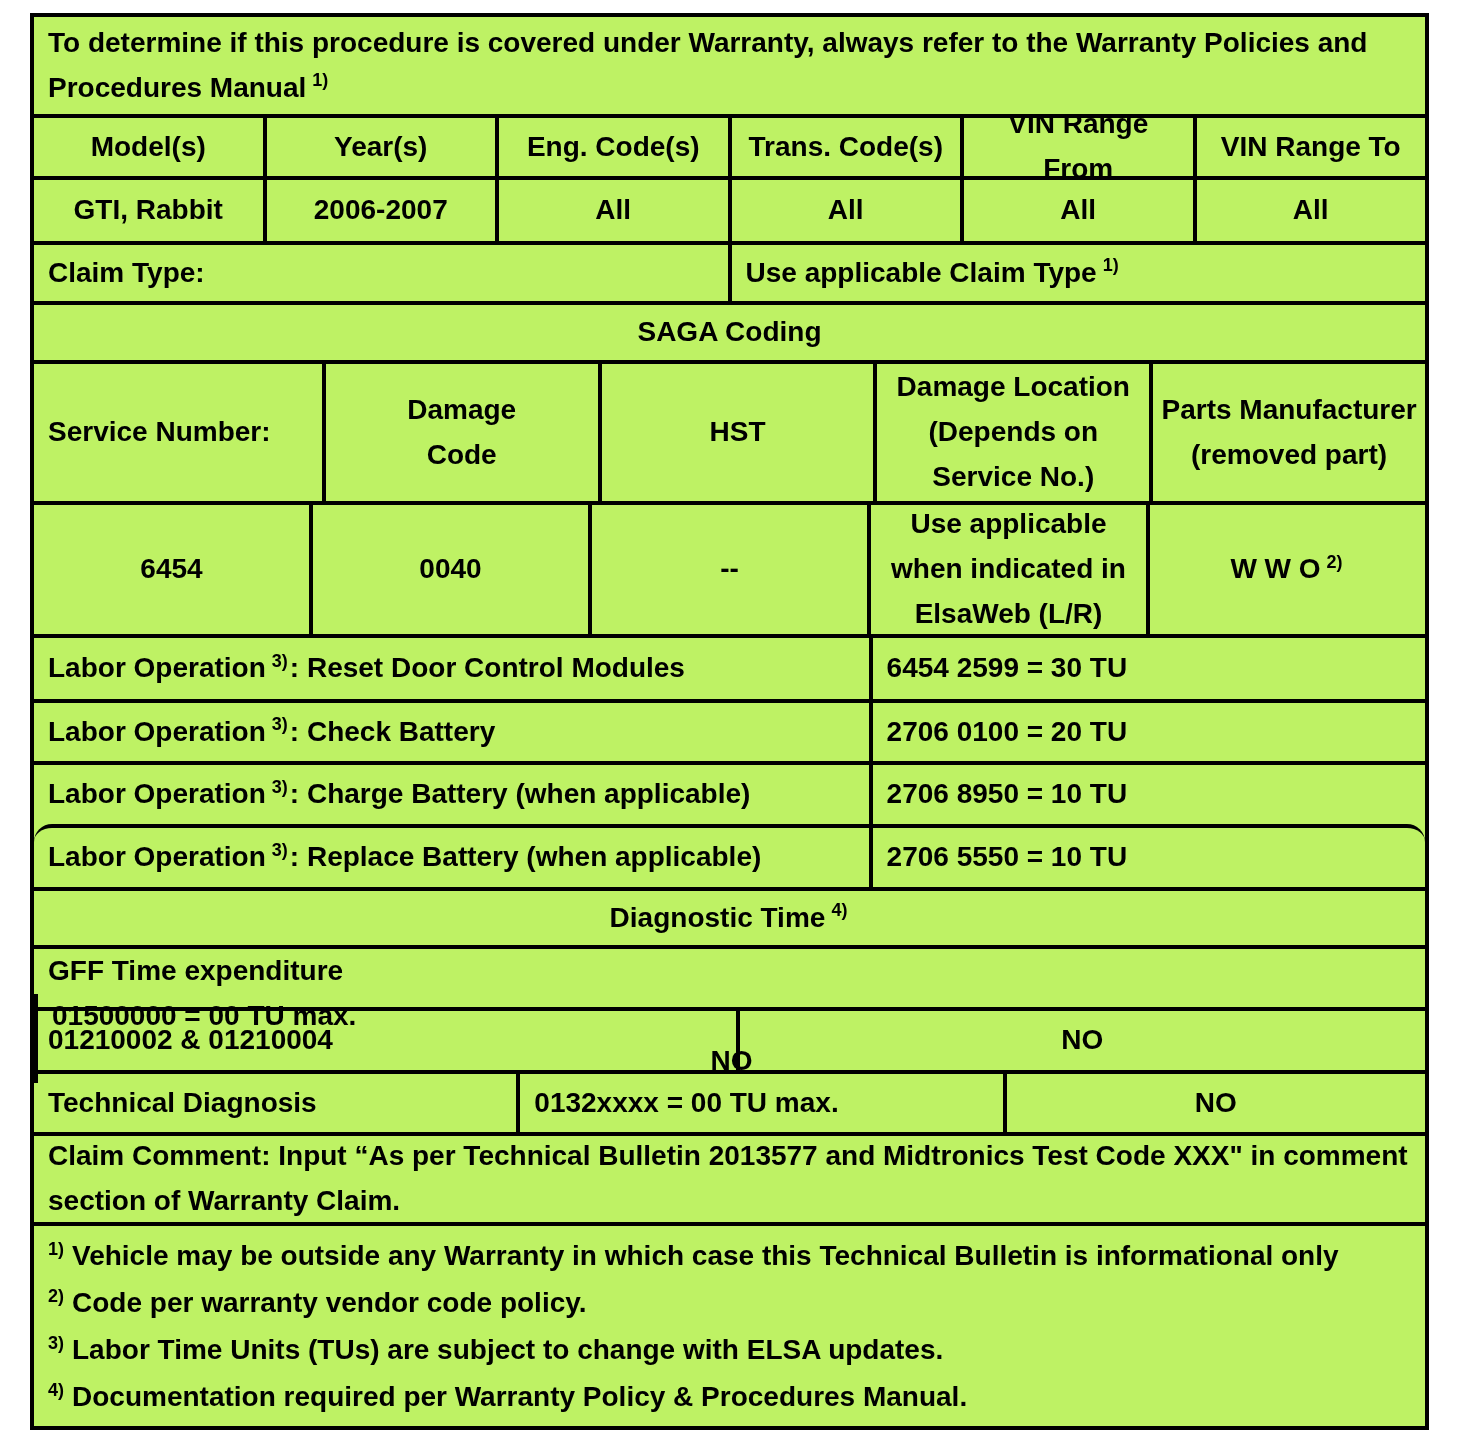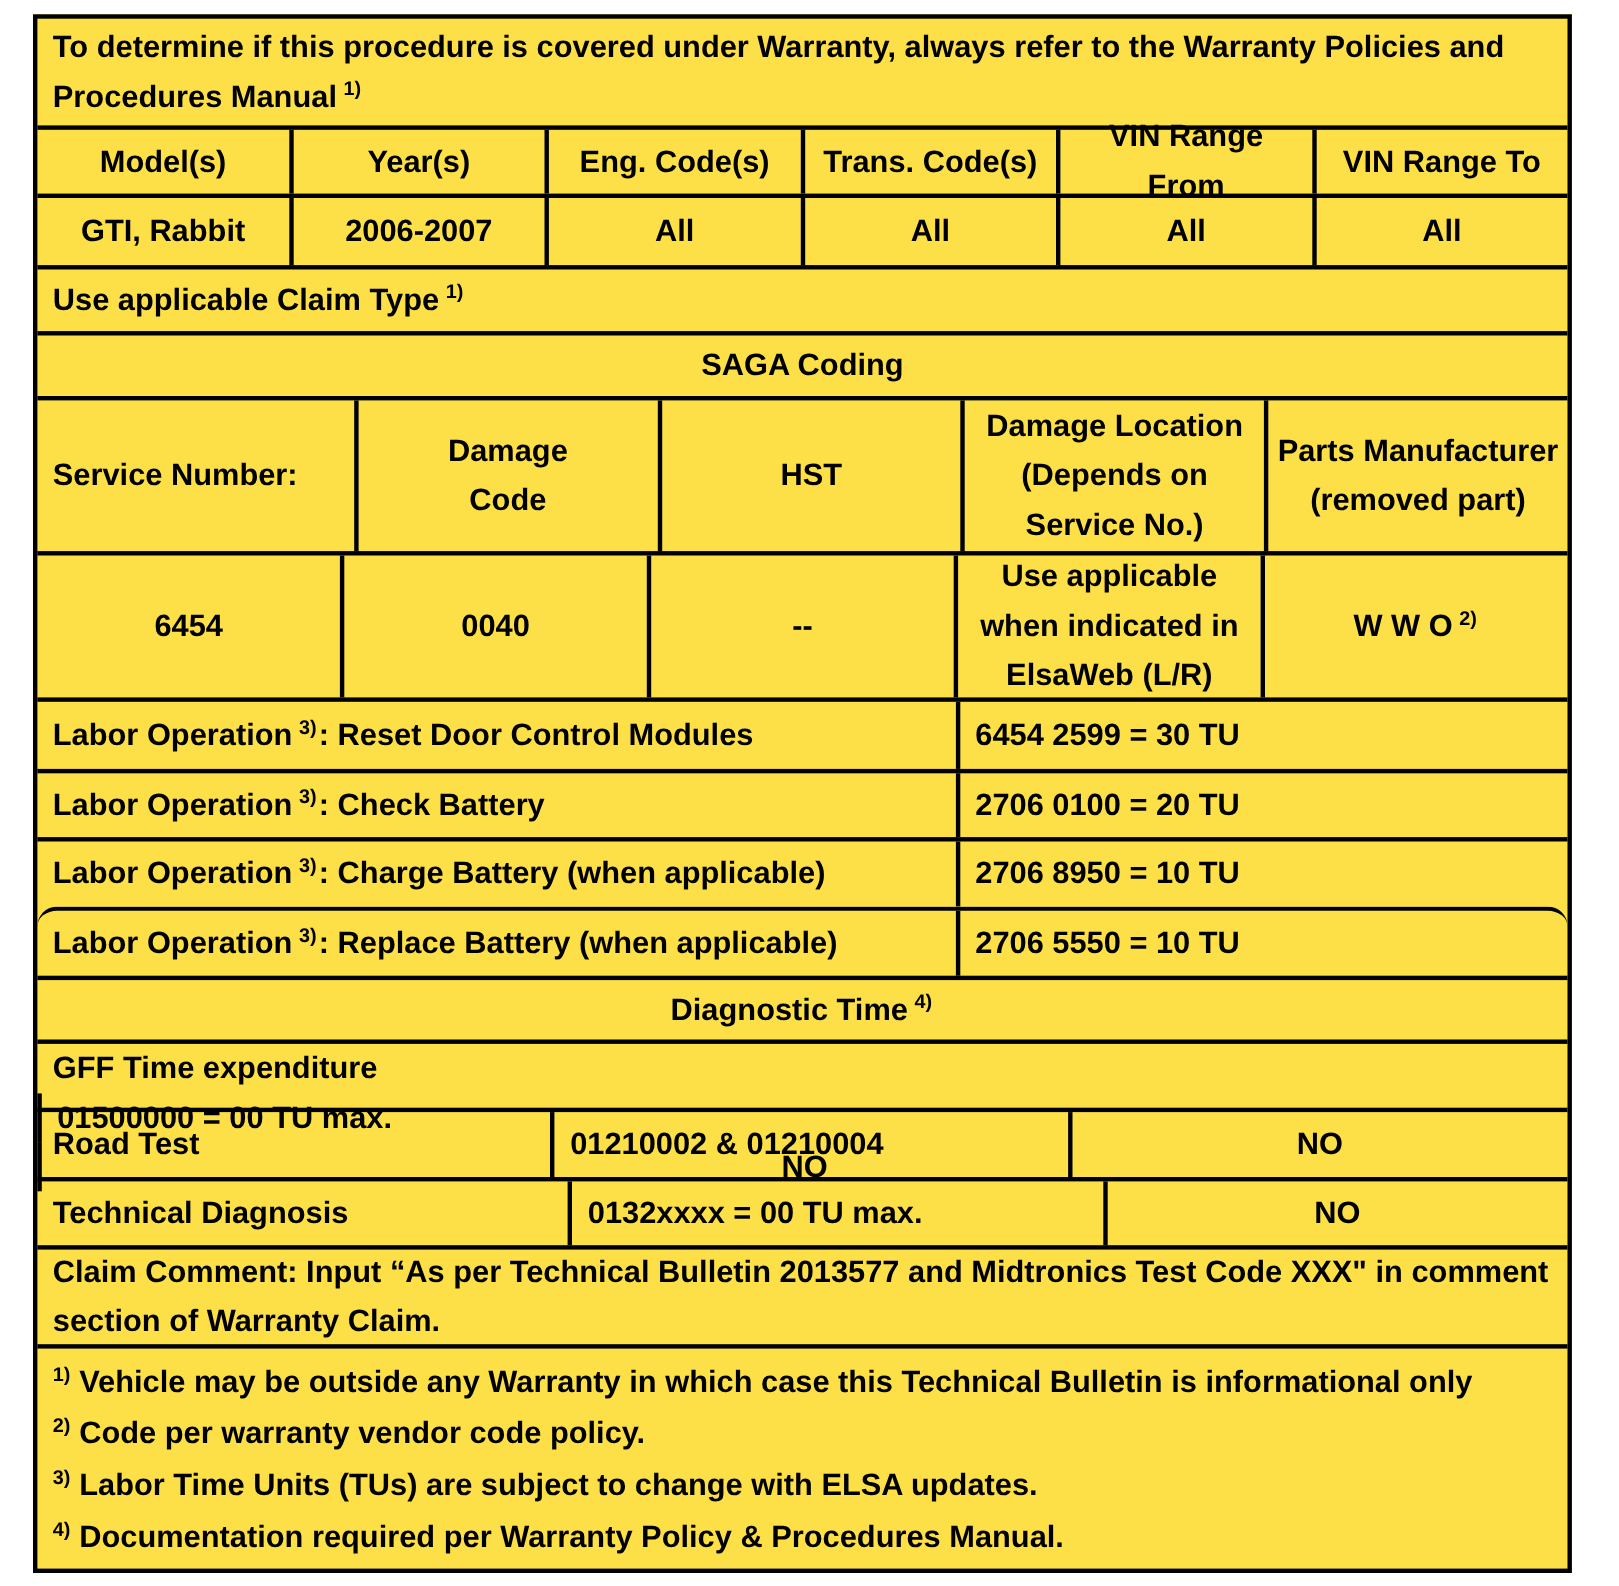--- a/index.html
+++ b/index.html
@@ -8,21 +8,21 @@
     background: #ffffff;
     font-family: "Liberation Sans", "DejaVu Sans", sans-serif;
   }
   .doc {
     position: absolute;
     left: 30px;
     top: 13px;
     width: 1399px;
     box-sizing: border-box;
     border: 4px solid #000;
-    background: #fde047;
+    background: #bef264;
     color: #000;
     font-weight: bold;
     font-size: 28px;
     line-height: 1.6;
   }
   .row {
     display: flex;
     box-sizing: border-box;
     border-top: 4px solid #000;
   }
@@ -97,20 +97,21 @@
   <div class="row r3">
     <div class="cell tc fl1">GTI, Rabbit</div>
     <div class="cell tc fl1">2006-2007</div>
     <div class="cell tc fl1">All</div>
     <div class="cell tc fl1">All</div>
     <div class="cell tc fl1">All</div>
     <div class="cell tc fl1">All</div>
   </div>
 
   <div class="row r4">
+    <div class="cell tl fl1">Claim Type:</div>
     <div class="cell tl fl1">
       <div><span>Use applicable Claim Type</span><sup>1)</sup></div>
     </div>
   </div>
 
   <div class="row r5">
     <div class="cell tc fl1">SAGA Coding</div>
   </div>
 
   <div class="row r6">
@@ -175,21 +176,20 @@
       <div><span>Diagnostic Time</span><sup>4)</sup></div>
     </div>
   </div>
 
   <div class="row r13">
     <div class="cell tl fl1">GFF Time expenditure</div>
     <div class="cell tl fl1">01500000 = 00 TU max.</div>
     <div class="cell tc fl1">NO</div>
   </div>
   <div class="row r14">
-    <div class="cell tl fl1">Road Test</div>
     <div class="cell tl fl1">01210002 &amp; 01210004</div>
     <div class="cell tc fl1">NO</div>
   </div>
   <div class="row r15">
     <div class="cell tl fl1">Technical Diagnosis</div>
     <div class="cell tl fl1">0132xxxx = 00 TU max.</div>
     <div class="cell tc fl1">NO</div>
   </div>
 
   <div class="row r16">

